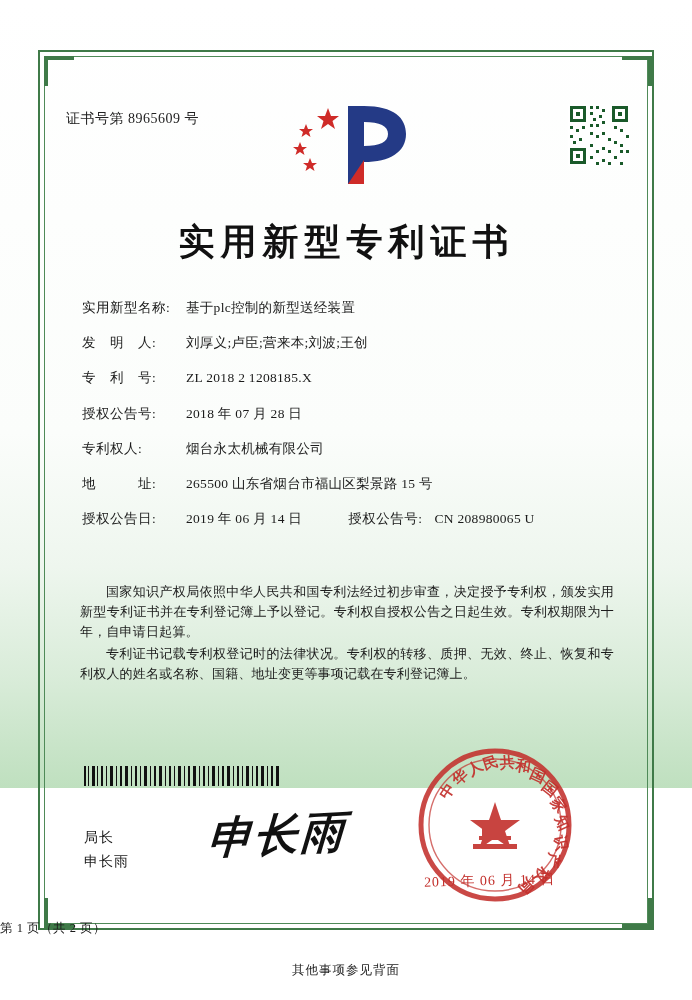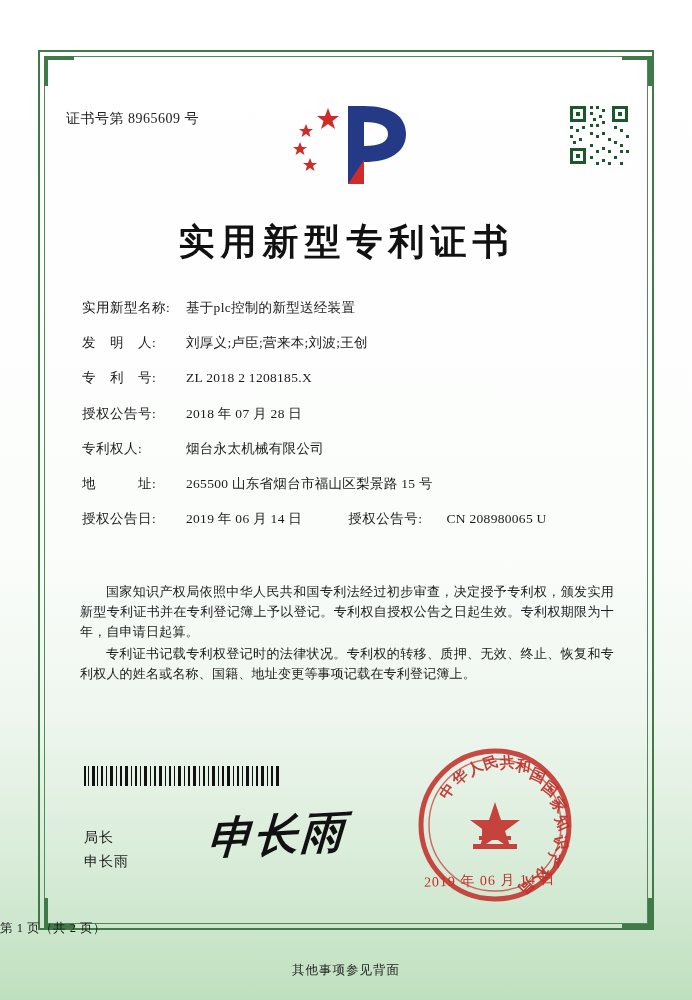--- a/index.html
+++ b/index.html
@@ -12,21 +12,21 @@
     background: #ffffff;
     font-family: "Liberation Serif", "DejaVu Serif", serif;
     color: #1a1a1a;
     overflow: hidden;
   }
 
   
   .page {
     position: relative;
     width: 692px;
-    height: 1000px;
+    height: 788px;
     background:
       linear-gradient(to bottom,
         #ffffff 0%,
         #fbfdfb 55%,
         #eef6ee 72%,
         #d9ecd9 86%,
         #c8e4c8 95%,
         #bfe0bf 100%);
   }
 
@@ -321,21 +321,21 @@
       <span class="fvalue">烟台永太机械有限公司</span>
     </div>
     <div class="frow">
       <span class="flabel wide">地　　　址:</span>
       <span class="fvalue">265500 山东省烟台市福山区梨景路 15 号</span>
     </div>
     <div class="frow inline-pair">
       <span class="flabel wide">授权公告日:</span>
       <span class="fvalue">2019 年 06 月 14 日</span>
       <span class="flabel">授权公告号:</span>
-      <span class="fvalue" style="margin-left:24px">CN 208980065 U</span>
+      <span class="fvalue" style="margin-left:12px">CN 208980065 U</span>
     </div>
   </div>
 
   <div class="paras">
     <p>国家知识产权局依照中华人民共和国专利法经过初步审查，决定授予专利权，颁发实用新型专利证书并在专利登记簿上予以登记。专利权自授权公告之日起生效。专利权期限为十年，自申请日起算。</p>
     <p>专利证书记载专利权登记时的法律状况。专利权的转移、质押、无效、终止、恢复和专利权人的姓名或名称、国籍、地址变更等事项记载在专利登记簿上。</p>
   </div>
 
   <div class="barcode">
     <svg width="196" height="20" viewBox="0 0 196 20">

